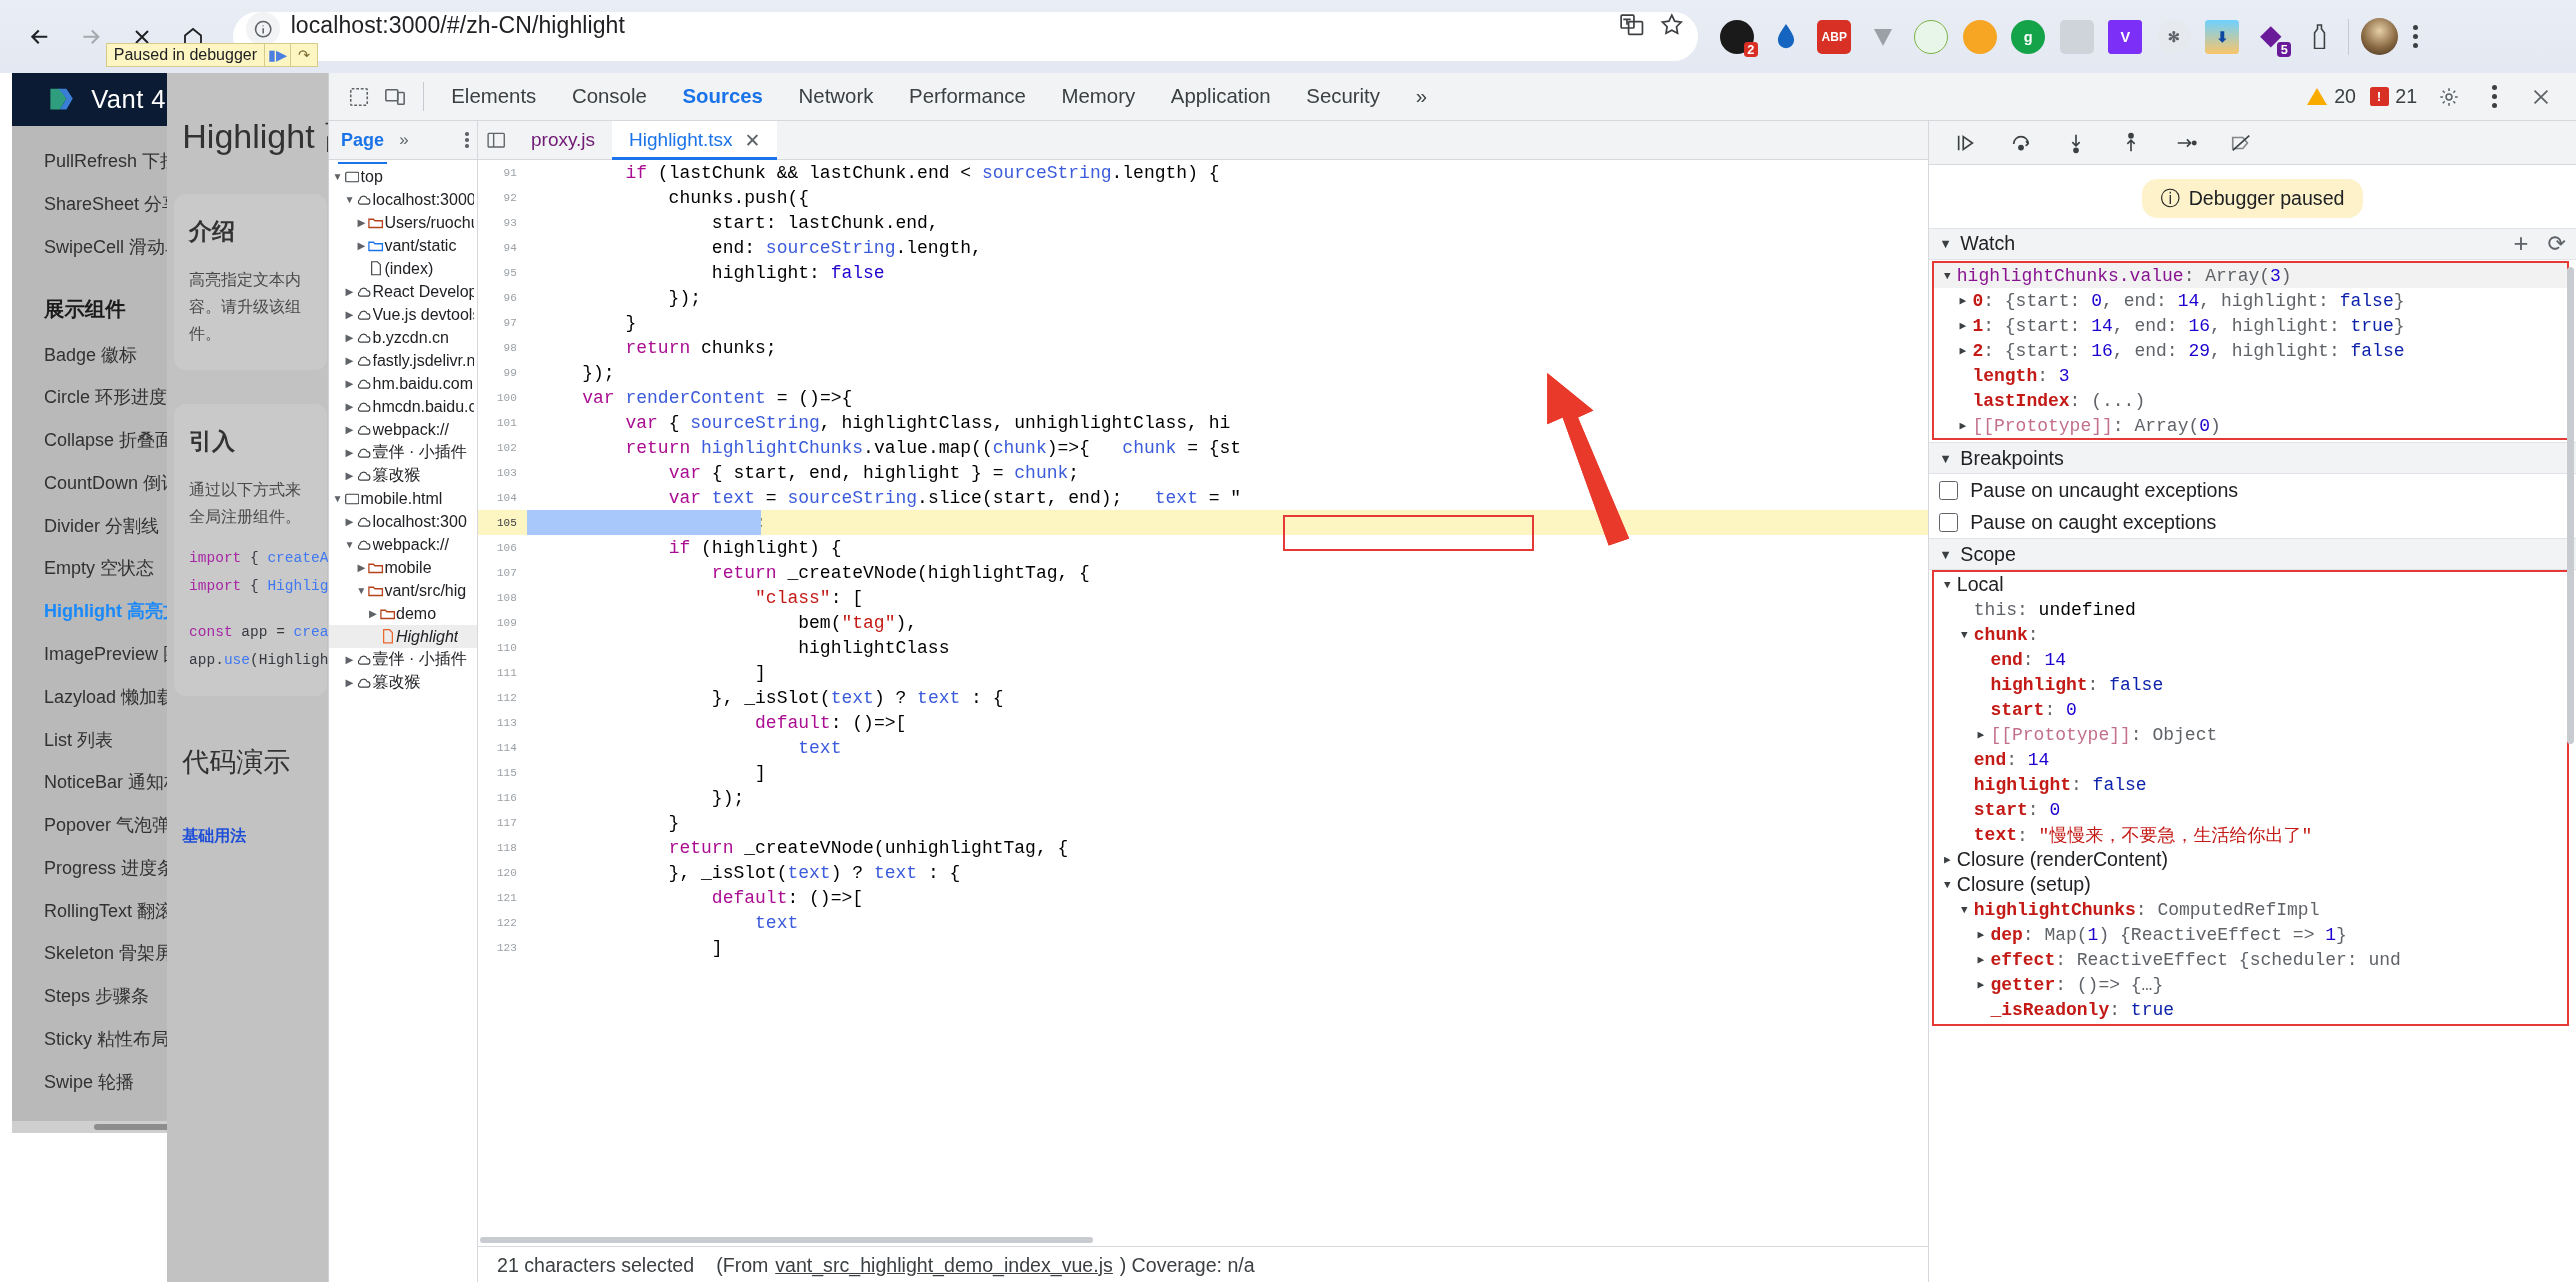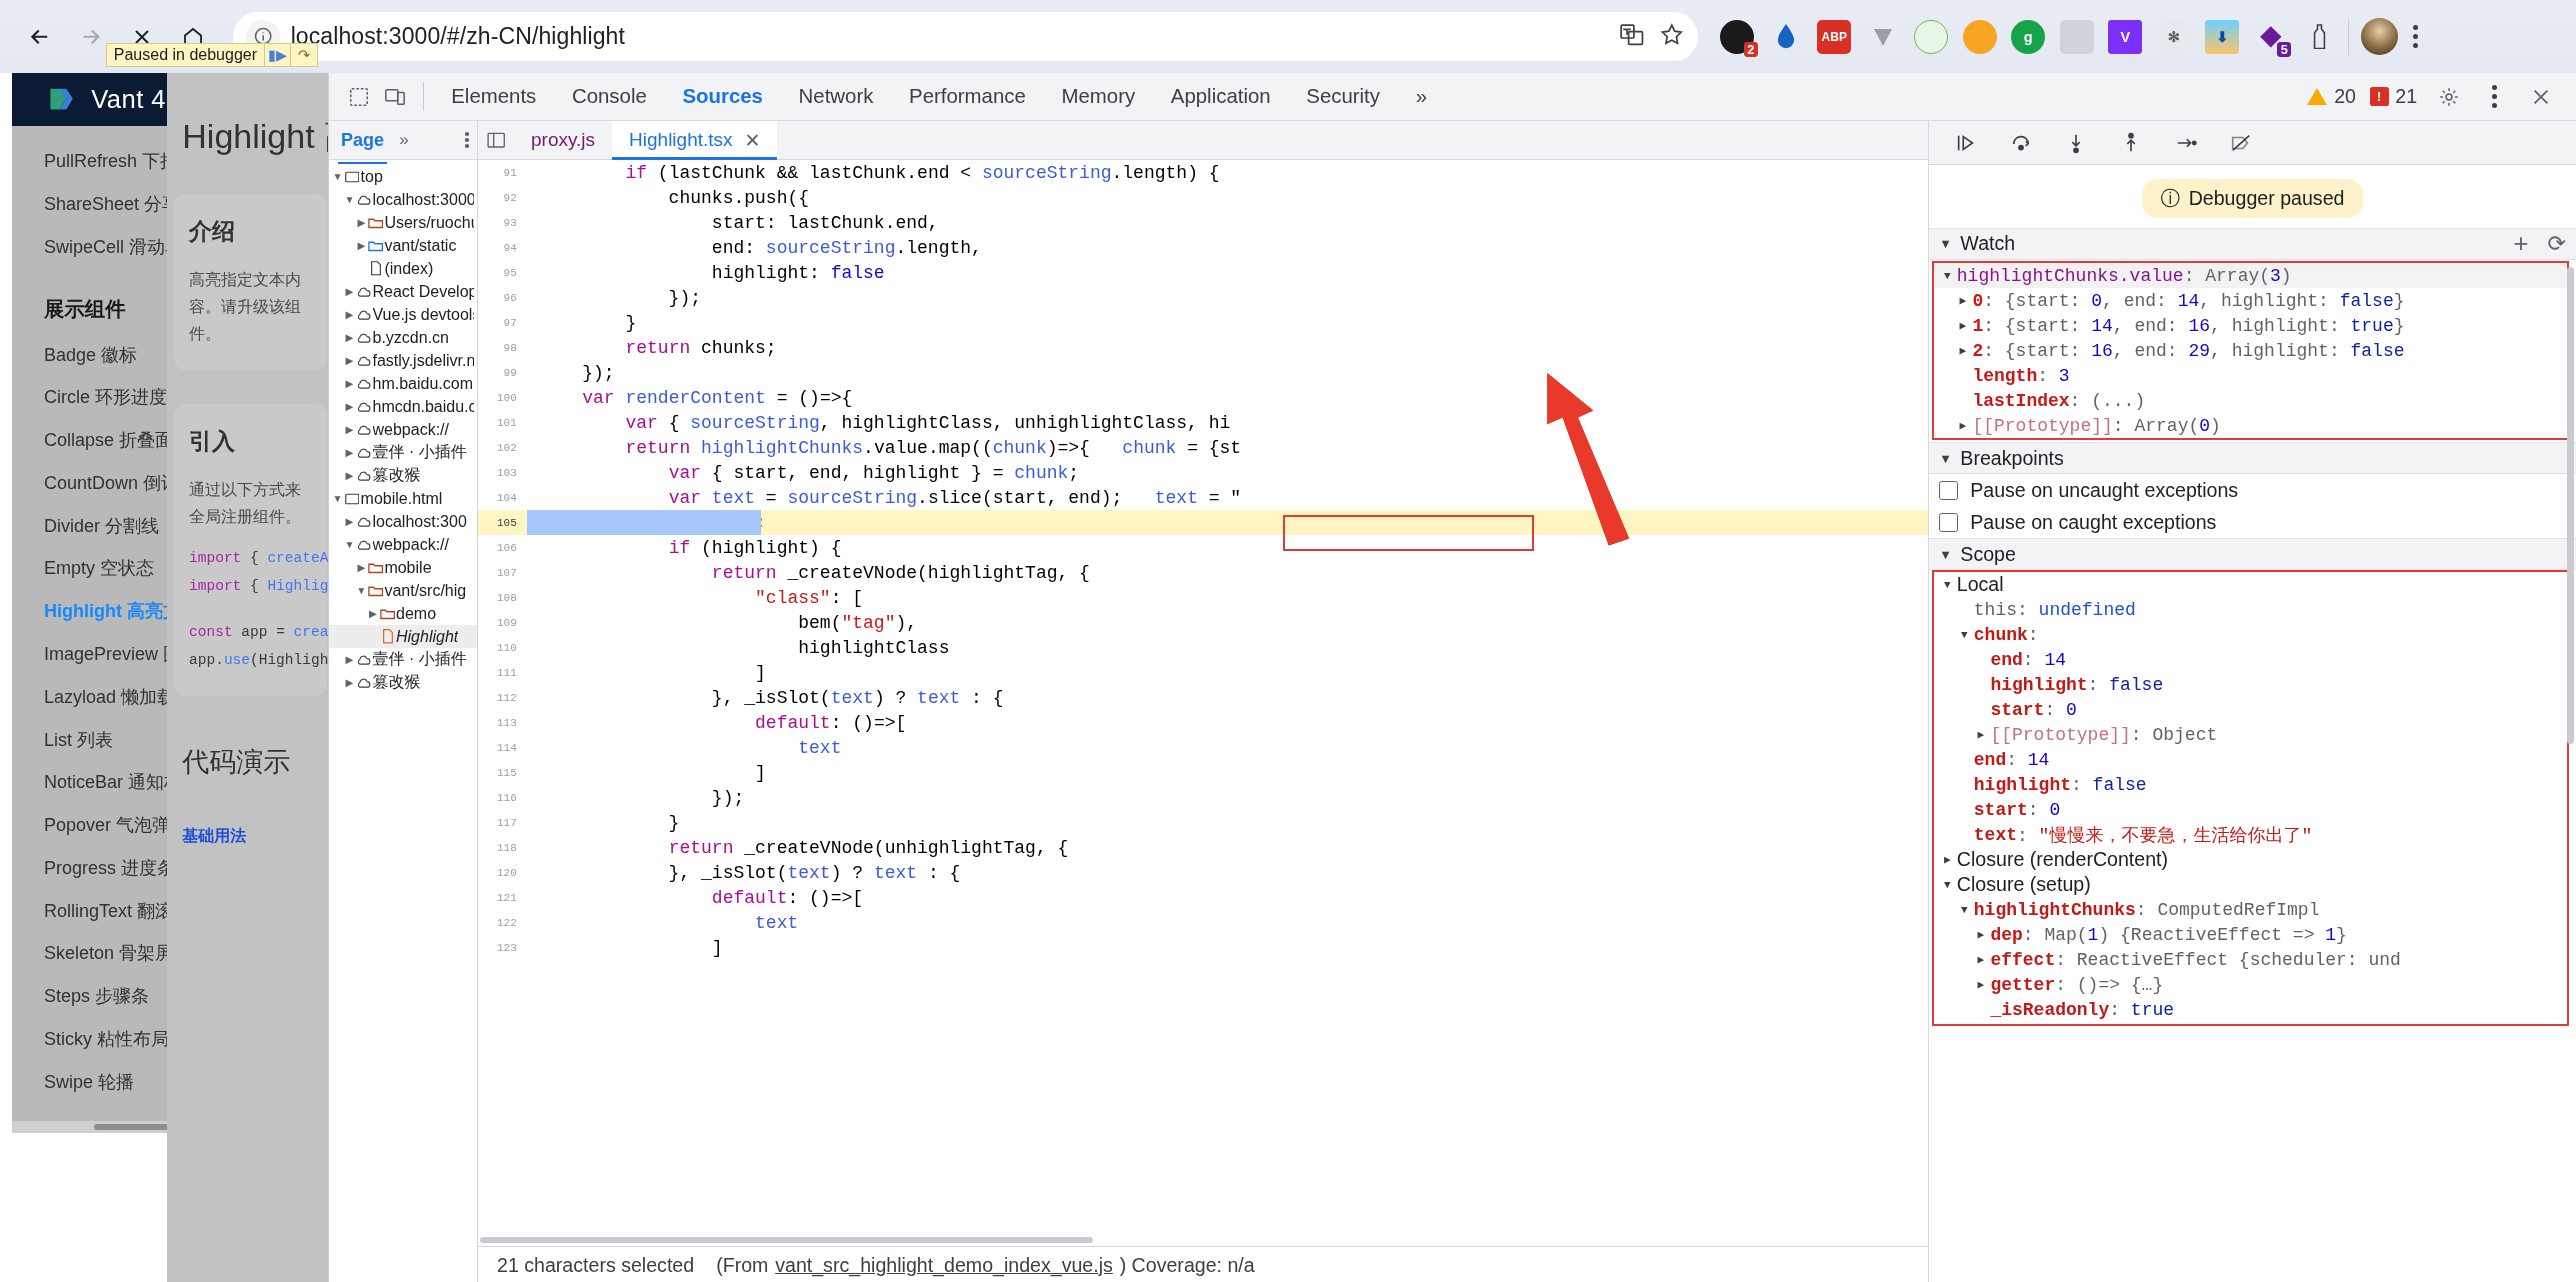--- a/index.html
+++ b/index.html
@@ -9,21 +9,21 @@
 
   
   .chrome{ position:absolute; left:0; top:0; width:2576px; height:73px;
     background:linear-gradient(#e9edf5,#e3e8f2); }
   .chrome-inner{ display:flex; align-items:center; height:73px; padding:0 15.3px; gap:3.4px; }
   .navbtn{ width:48px; height:48px; display:flex; align-items:center; justify-content:center;
     border-radius:50%; color:#202124; }
   .navbtn svg{ display:block; }
   .navbtn.disabled{ color:#a6a9ad; }
   .omnibox{ flex:0 0 auto; width:1465px; height:49px; background:#fff; border-radius:25px;
-    display:flex; align-items:center; padding:0 13.6px; margin-left:12px; }
+    display:flex; align-items:flex-start; padding:0 13.6px; margin-left:12px; }
   .omnibox .info-ic{ width:34px; height:34px; border-radius:50%; background:#f1f3f4;
     display:flex;align-items:center;justify-content:center; margin-right:10.2px;}
   .url{ font-size:23px; color:#202124; letter-spacing:0.1px; white-space:nowrap; }
   .omni-right{ margin-left:auto; display:flex; align-items:center; gap:13.6px; }
   .ext-row{ display:flex; align-items:center; gap:14.5px; margin-left:19px; }
   .ext{ width:34px; height:34px; border-radius:5.1px; display:flex; align-items:center;
     justify-content:center; font-size:14.5px; font-weight:bold; color:#fff; position:relative;}
   .ext .cnt{ position:absolute; right:-3.4px; bottom:-3.4px; background:#d93025; color:#fff;
     font-size:12.8px; border-radius:3.4px; padding:0 3.4px; line-height:15.3px; }
   .divider-v{ width:0.9px; height:36px; background:#c6cad1; margin:0 8.5px; }
@@ -785,21 +785,21 @@
           </div>
           <div class="local-box" id="scope-rows">
               <div class="lrow" style="padding-left: 3.4px;">
                 <span class="warrow">▼</span>
                 <span style="color: rgb(32, 33, 36); font-family: &quot;Liberation Sans&quot;, sans-serif; font-size: 19.6px;">Local</span>
                 <span style="color: rgb(95, 99, 104);"></span>
               </div>
               <div class="lrow" style="padding-left: 20.4px;">
                 <span class="warrow"></span>
                 <span style="color: rgb(95, 99, 104);">this</span>
-                <span style="color: rgb(95, 99, 104);">: <span style="color:#1d4ed8">undefined</span></span>
+                <span style="color: rgb(95, 99, 104);">: <span style="color:#000000">undefined</span></span>
               </div>
               <div class="lrow" style="padding-left: 20.4px;">
                 <span class="warrow">▼</span>
                 <span style="color: rgb(196, 26, 22); font-weight: bold;">chunk</span>
                 <span style="color: rgb(95, 99, 104);">:</span>
               </div>
               <div class="lrow" style="padding-left: 37px;">
                 <span class="warrow"></span>
                 <span style="color: rgb(196, 26, 22); font-weight: bold;">end</span>
                 <span style="color: rgb(95, 99, 104);">: <span class="wnum">14</span></span>

